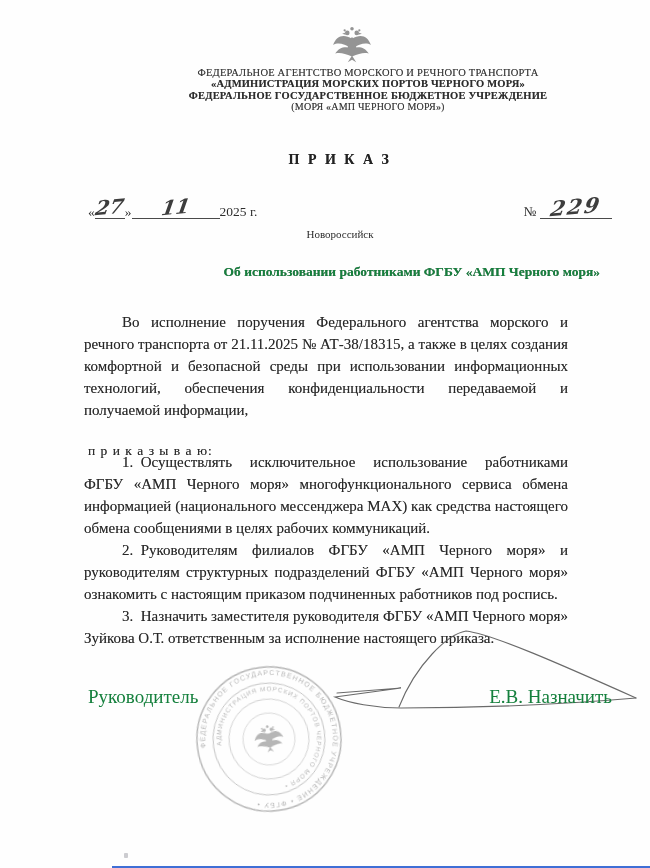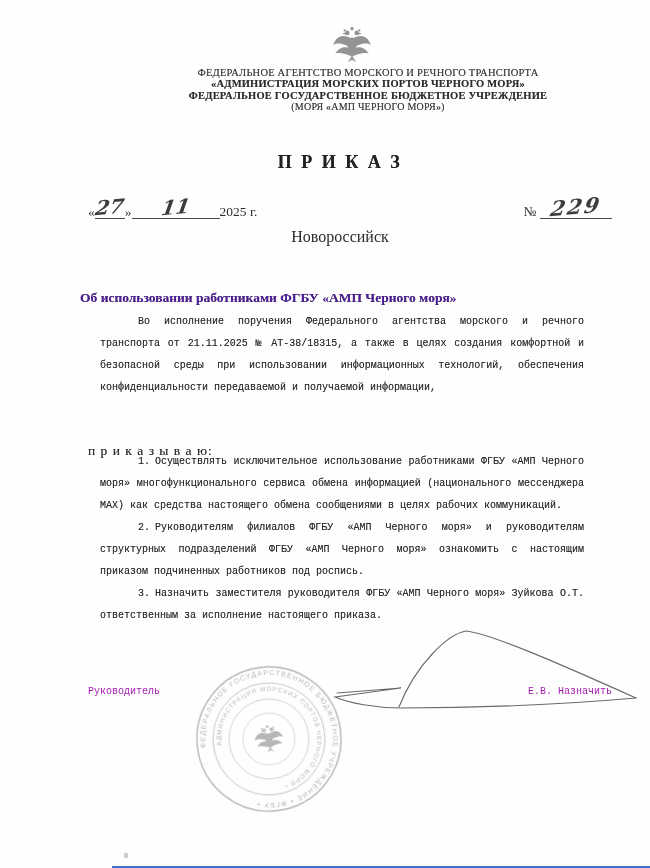--- a/index.html
+++ b/index.html
@@ -9,43 +9,43 @@
   }
   
   .emblem { position:absolute; left:330px; top:24px; width:44px; height:42px; opacity:.78; filter:blur(.3px); }
   .letterhead { position:absolute; left:85px; top:67px; width:566px; text-align:center;
     font-size:10.5px; line-height:11.3px; color:#3a3a3a; letter-spacing:.2px;
     text-shadow:0 0 .4px rgba(0,0,0,.45); }
   .letterhead .bold { font-weight:bold; color:#2d2d2d; }
   .letterhead .small { font-size:10px; }
   
   .doc-type { position:absolute; left:80px; top:152px; width:520px; text-align:center;
-    font-weight:bold; font-size:18px; letter-spacing:2.5px; color:#222;
+    font-weight:bold; font-size:14px; letter-spacing:2.5px; color:#222;
     text-shadow:0 0 .4px rgba(0,0,0,.5); }
   .date-row { position:absolute; left:88px; top:190px; right:38px; height:34px; font-size:13.5px; color:#2e2e2e; }
   .date-left { position:absolute; left:0; bottom:4px; }
   .num-right { position:absolute; right:0; bottom:4px; }
   .blank { display:inline-block; border-bottom:1px solid #4a4a4a; text-align:center; vertical-align:baseline; height:14px; }
   .hand { display:inline-block; font-family:"DejaVu Serif", serif; font-style:italic; font-weight:bold;
     font-size:20px; color:#3d3d3d; transform:skewX(-14deg) rotate(-5deg); line-height:10px; position:relative; top:-2px; }
   .hand.num { font-size:21px; letter-spacing:2px; }
-  .city { position:absolute; left:80px; top:228px; width:520px; text-align:center; font-size:16px; color:#2b2b2b; }
+  .city { position:absolute; left:80px; top:228px; width:520px; text-align:center; font-size:11px; color:#2b2b2b; }
   
-  .subject { position:absolute; left:80px; top:261px; width:520px; text-align:left;
-    font-weight:bold; font-size:13.5px; line-height:21px; color:#4c1d95; text-shadow:0 0 .4px rgba(0,0,0,.5);margin-top:26px; }
-  .bodytext { position:absolute; left:100px; width:484px; font-size:10px; line-height:22px;
-    text-align:justify; color:#282828; text-shadow:0 0 .35px rgba(0,0,0,.4);font-family:Liberation Mono, monospace; }
+  .subject { position:absolute; left:80px; top:261px; width:520px; text-align:right;
+    font-weight:bold; font-size:13.5px; line-height:21px; color:#15803d; text-shadow:0 0 .4px rgba(0,0,0,.5); }
+  .bodytext { position:absolute; left:84px; width:484px; font-size:15px; line-height:22px;
+    text-align:justify; color:#282828; text-shadow:0 0 .35px rgba(0,0,0,.4); }
   .preamble { top:311px; }
   .preamble p, .orders p { margin:0; text-indent:38px; }
   .order-verb { position:absolute; left:88px; top:426px; font-size:13.5px; letter-spacing:1px; color:#282828;
     text-shadow:0 0 .35px rgba(0,0,0,.4);margin-top:17px; }
   .orders { top:451px; }
   
-  .sig-row { position:absolute; left:88px; right:38px; top:686px; font-size:10px; color:#a21caf;
-    display:flex; justify-content:space-between;font-family:Liberation Mono, monospace; }
+  .sig-row { position:absolute; left:88px; right:38px; top:686px; font-size:19px; color:#15803d;
+    display:flex; justify-content:space-between; }
   .stamp { position:absolute; left:194px; top:664px; width:150px; height:150px;
     opacity:.62; filter:blur(.35px); transform:rotate(-8deg); }
   .sig-overlay { position:absolute; left:0; top:0; width:650px; height:868px; pointer-events:none; }
   .bottom-line { position:absolute; left:112px; right:0; bottom:0; height:2px; background:#3f6fd6; }
   .speck { position:absolute; left:124px; top:853px; width:4px; height:5px; background:#9a9aa2; opacity:.5; border-radius:1px; }
 </style>
 </head>
 <body>
 
 <div class="page">

